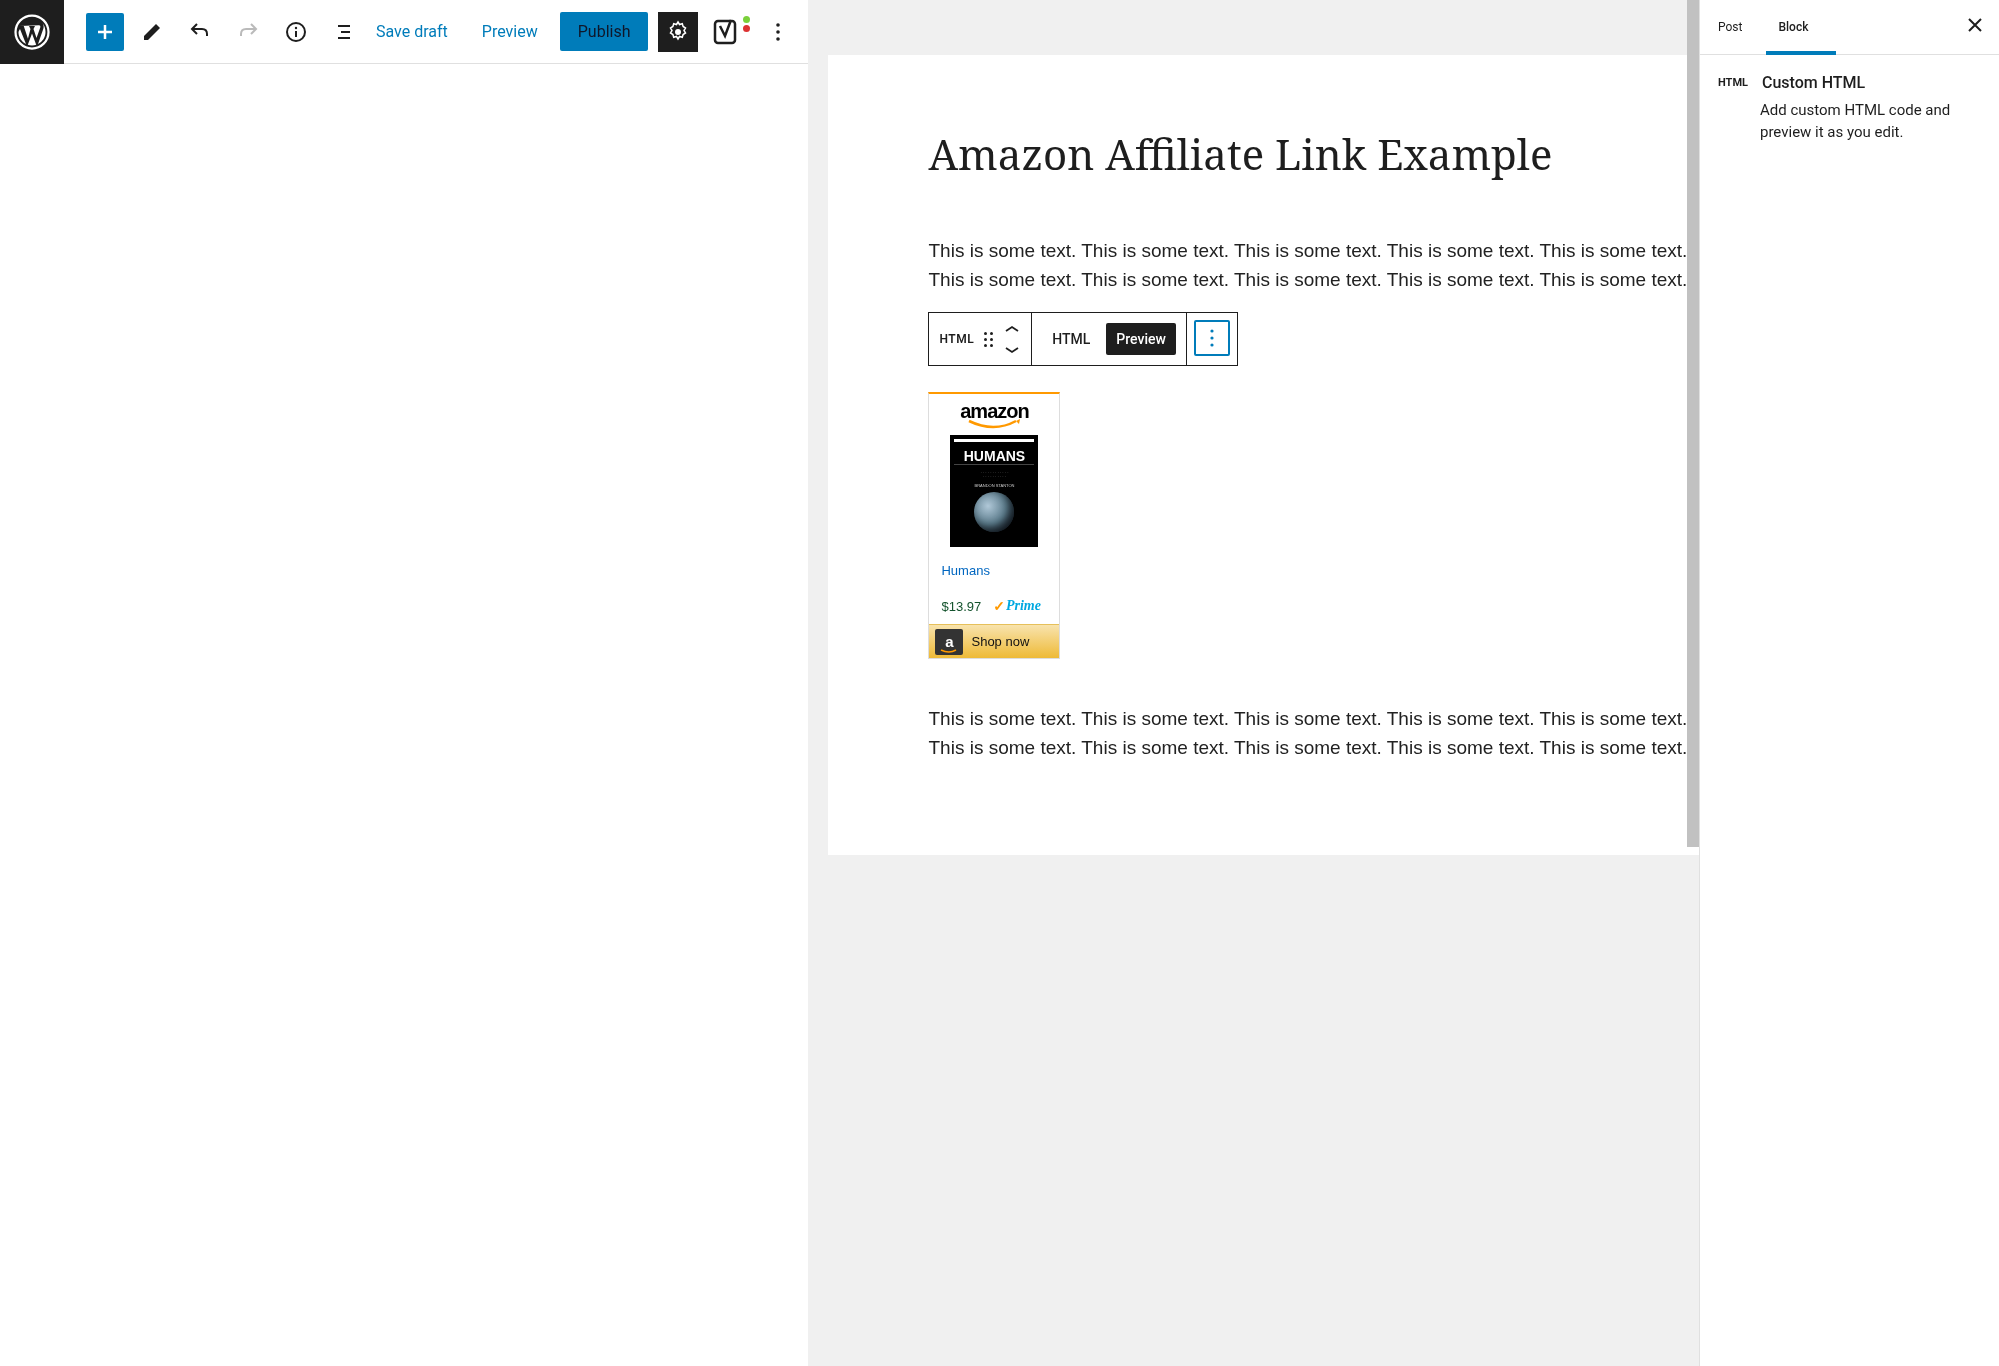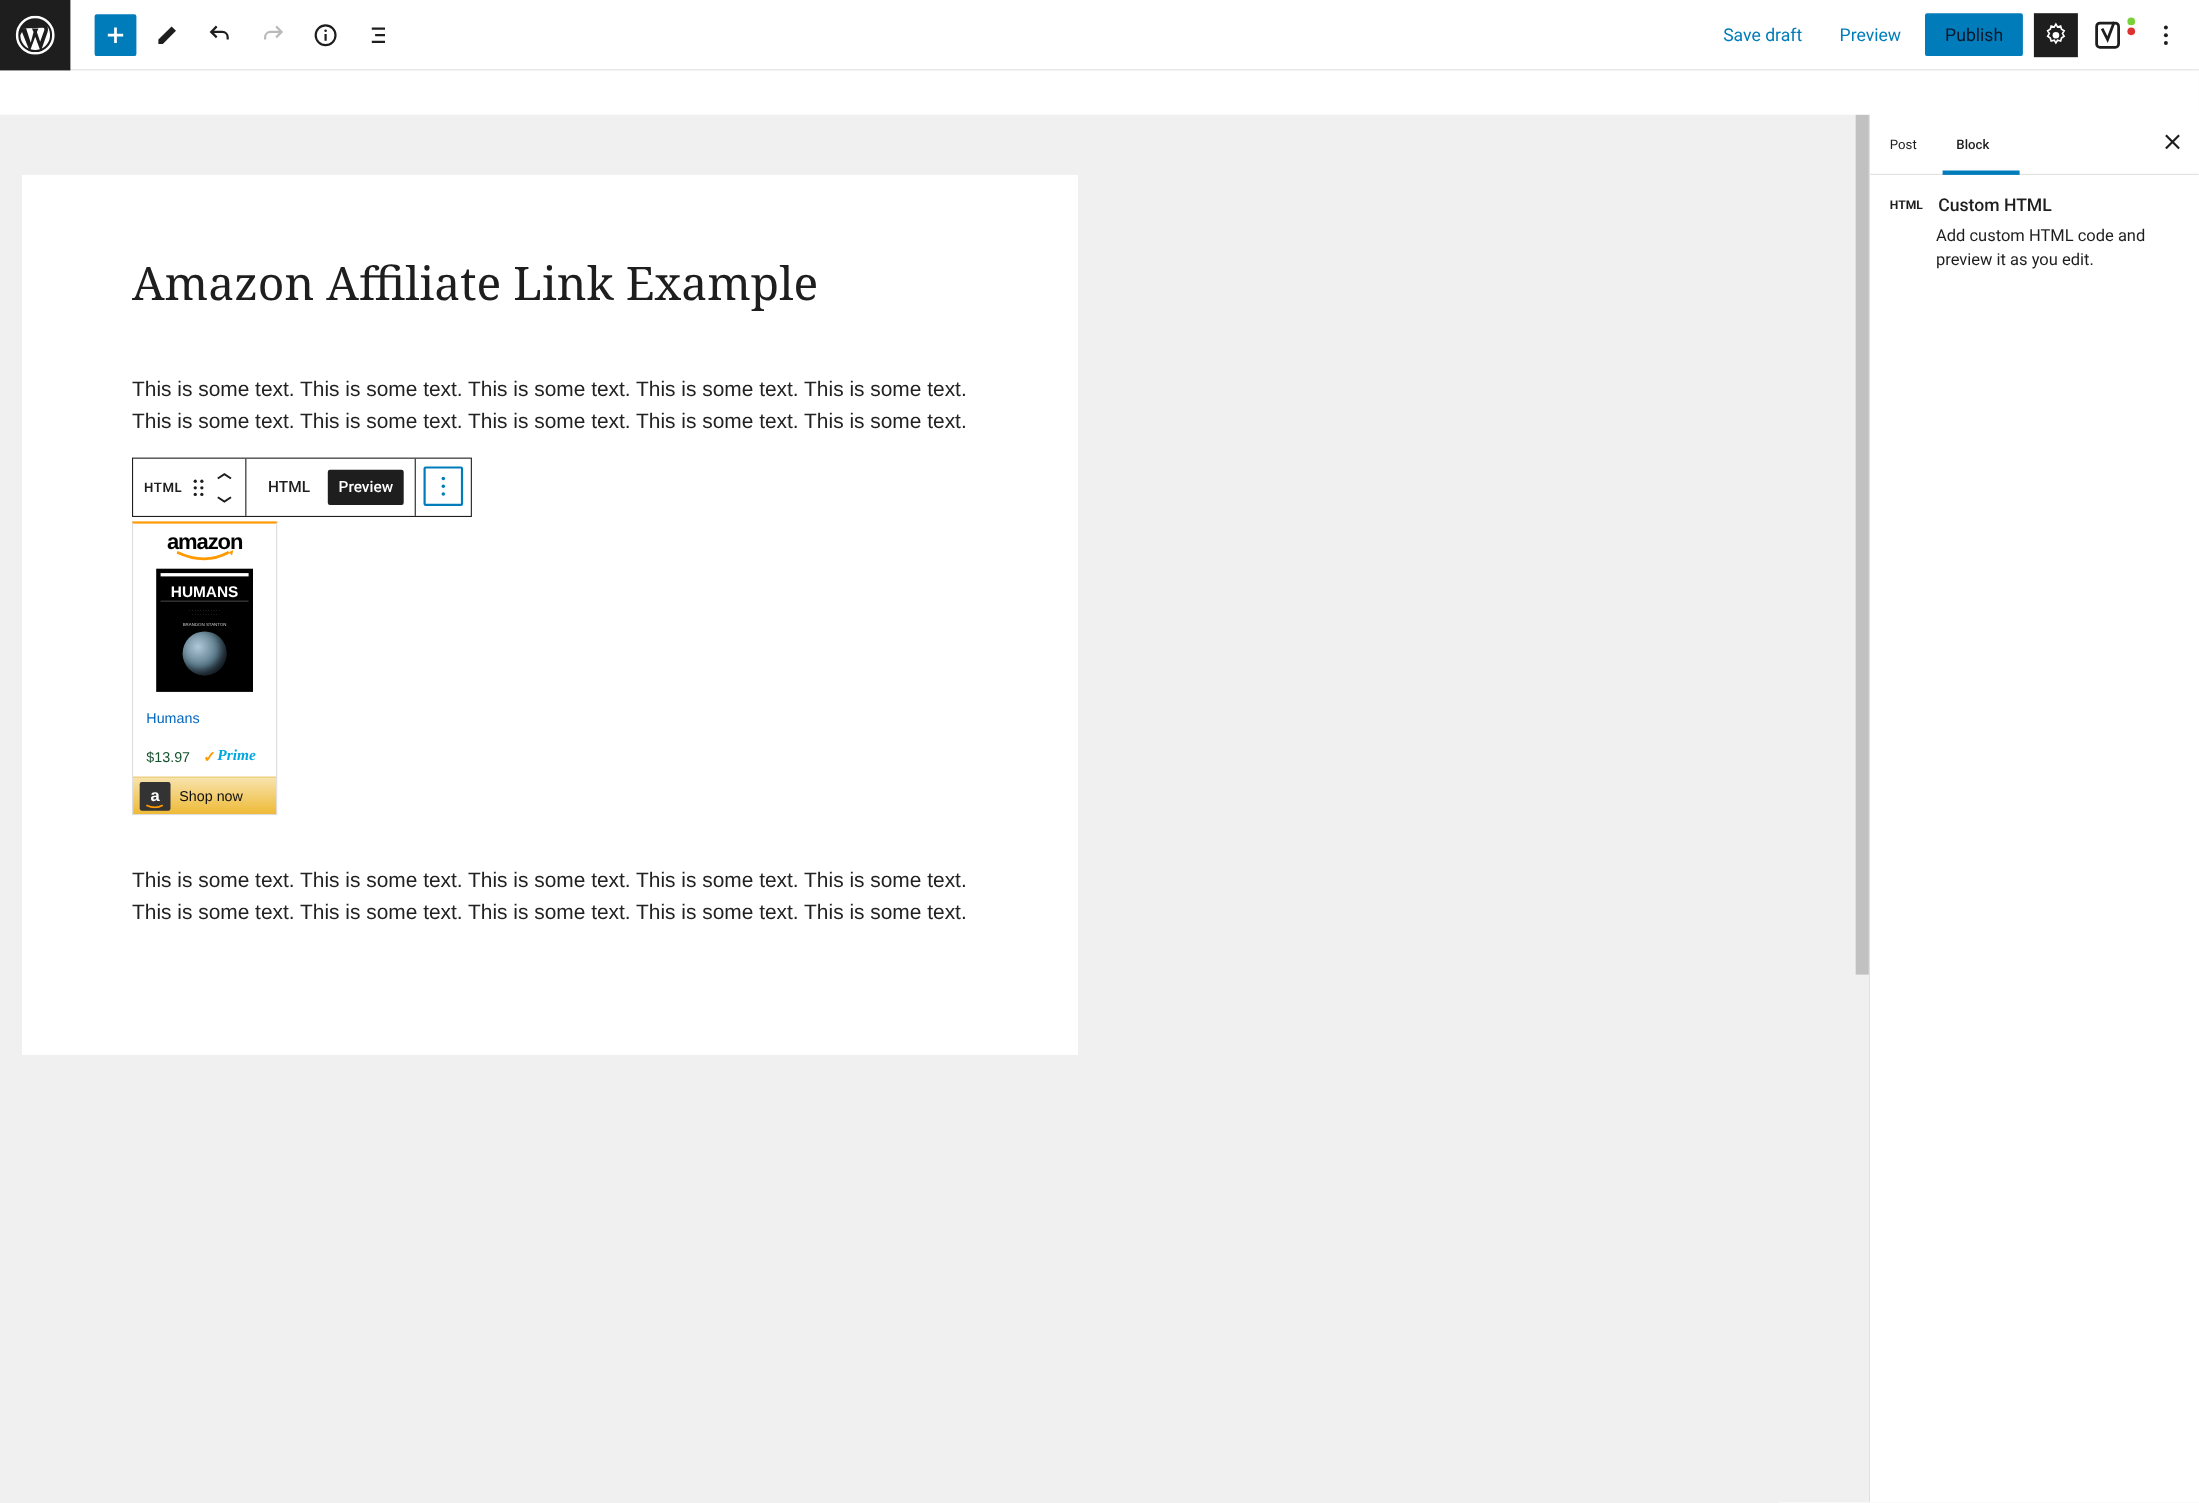--- a/index.html
+++ b/index.html
@@ -1,17 +1,17 @@
 <!DOCTYPE html>
 <html><head>
 <meta charset="utf-8">
 <style>
 * { box-sizing: border-box; margin: 0; padding: 0; }
 body { font-family: -apple-system, BlinkMacSystemFont, "Segoe UI", Roboto, sans-serif; background: #fff; color: #1e1e1e; overflow: hidden; }
-.app { display: flex; flex-direction: column; height: 100vh; width: 100vw; gap: 40px; }
+.app { display: flex; flex-direction: row; height: 100vh; width: 100vw; }
 .topbar { display: flex; align-items: center; height: 64px; border-bottom: 1px solid #e0e0e0; background: #fff; }
 .wp-logo { width: 64px; height: 64px; background: #1e1e1e; display: flex; align-items: center; justify-content: center; }
 .wp-logo svg { width: 36px; height: 36px; }
 .tb-left { display: flex; align-items: center; gap: 8px; padding-left: 22px; }
 .add-btn { width: 38px; height: 38px; background: #007cba; display: flex; align-items: center; justify-content: center; border-radius: 2px; cursor: pointer; }
 .add-btn svg { width: 24px; height: 24px; }
 .tb-icon { width: 40px; height: 40px; display: flex; align-items: center; justify-content: center; cursor: pointer; }
 .tb-icon svg { width: 24px; height: 24px; }
 .tb-right { margin-left: auto; display: flex; align-items: center; gap: 10px; padding-right: 10px; }
 .link-btn { color: #007cba; font-size: 16px; padding: 10px 12px; cursor: pointer; }
@@ -33,21 +33,21 @@
 .bt-drag { display: flex; flex-direction: column; gap: 3px; padding: 0 4px; cursor: grab; }
 .bt-drag-row { display: flex; gap: 3px; }
 .bt-dot { width: 3px; height: 3px; background: #1e1e1e; border-radius: 50%; }
 .bt-arrows { display: flex; flex-direction: column; gap: 2px; }
 .bt-arrow { cursor: pointer; }
 .bt-arrow svg { width: 18px; height: 10px; }
 .bt-tab { font-size: 14px; font-weight: 500; padding: 8px 10px; cursor: pointer; }
 .bt-tab.active { background: #1e1e1e; color: #fff; border-radius: 2px; }
 .bt-more { border: 2px solid #007cba; border-radius: 2px; width: 36px; height: 36px; display: flex; align-items: center; justify-content: center; margin: 7px; cursor: pointer; }
 .bt-more svg { width: 4px; height: 18px; }
-.amazon-widget { width: 132px; border-top: 2px solid #ff9900; border-left: 1px solid #ddd; border-right: 1px solid #ddd; border-bottom: 1px solid #ddd; margin-top: 4px; background: #fff; font-family: Arial, sans-serif; }
+.amazon-widget { width: 132px; border-top: 2px solid #ff9900; border-left: 1px solid #ddd; border-right: 1px solid #ddd; border-bottom: 1px solid #ddd; margin-top: 26px; background: #fff; font-family: Arial, sans-serif; }
 .amz-logo { padding: 6px 10px 4px; text-align: center; }
 .amz-logo-text { font-size: 20px; font-weight: 700; color: #000; letter-spacing: -1px; }
 .amz-smile { height: 8px; margin-top: -6px; }
 .amz-smile svg { width: 60px; height: 12px; }
 .amz-book { width: 88px; height: 112px; margin: 6px auto; background: #000; position: relative; overflow: hidden; }
 .amz-book-title { color: #fff; font-size: 14px; font-weight: 800; text-align: center; padding-top: 6px; letter-spacing: 0px; font-family: Arial Black, sans-serif; border-top: 3px solid #fff; border-bottom: 1px solid #444; margin: 4px; }
 .amz-book-sub { font-size: 4px; color: #888; text-align: center; line-height: 1; padding: 2px 4px; }
 .amz-book-author { font-size: 4px; color: #ccc; text-align: center; padding-top: 2px; }
 .amz-globe { width: 40px; height: 40px; background: radial-gradient(circle at 35% 35%, #b0c8d8, #5a7a8a 50%, #0a1020); border-radius: 50%; margin: 4px auto 0; box-shadow: inset -4px -4px 8px rgba(0,0,0,0.6); }
 .amz-link { color: #0066c0; font-size: 13px; padding: 10px 12px 6px; display: block; cursor: pointer; }

